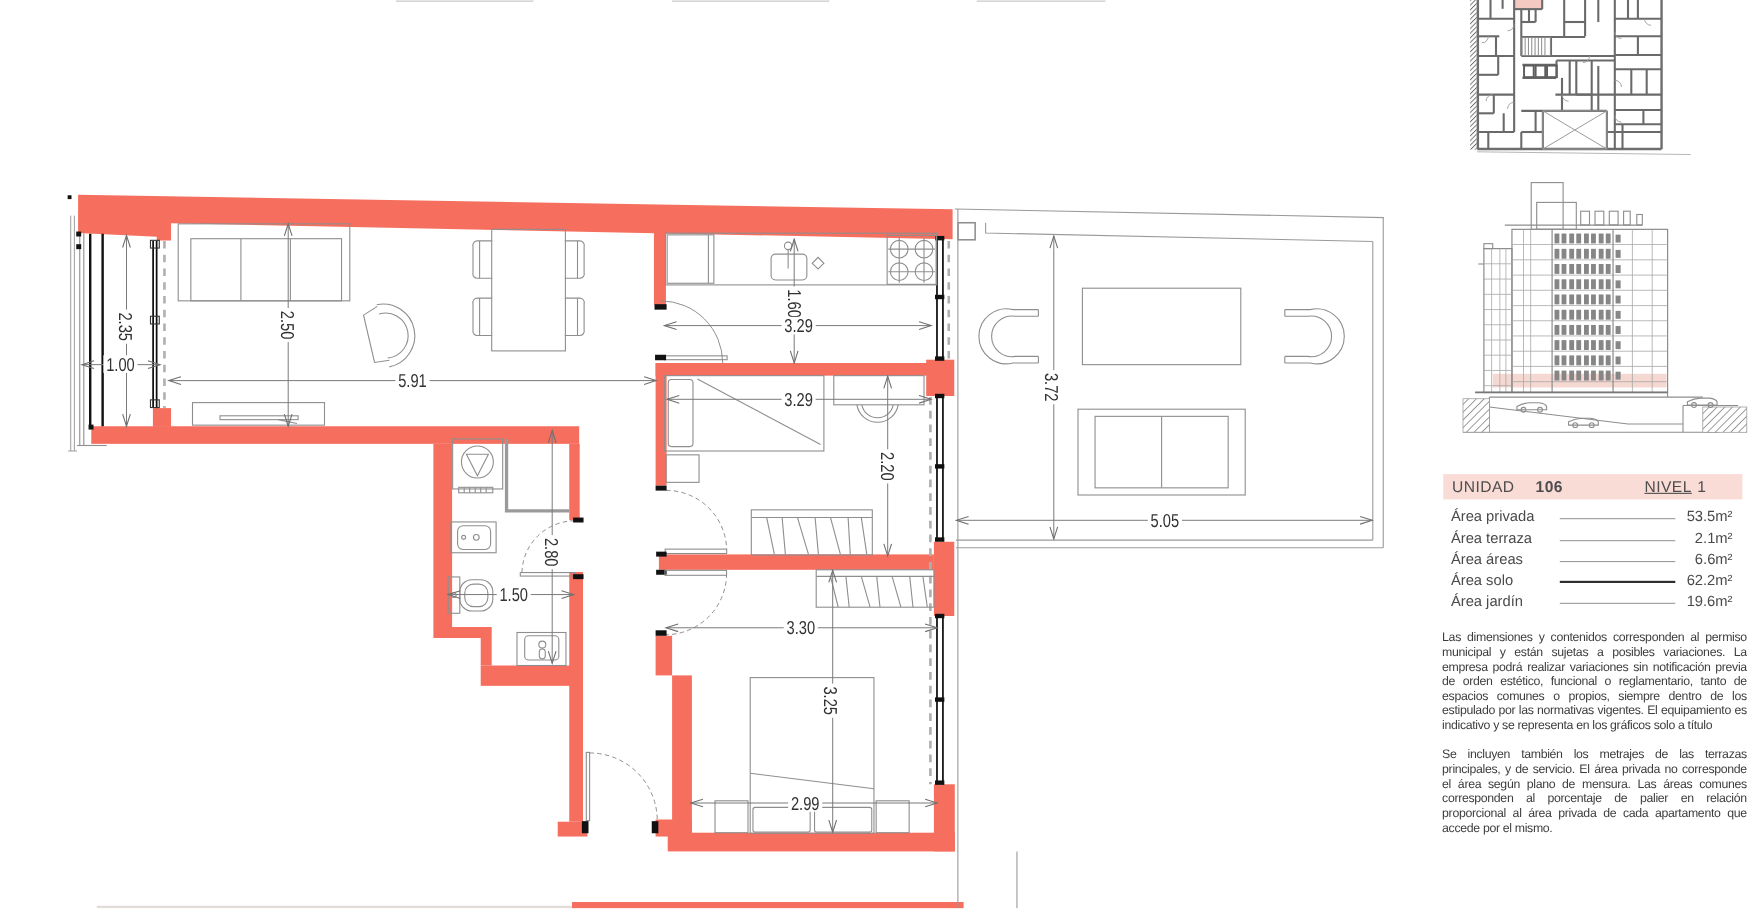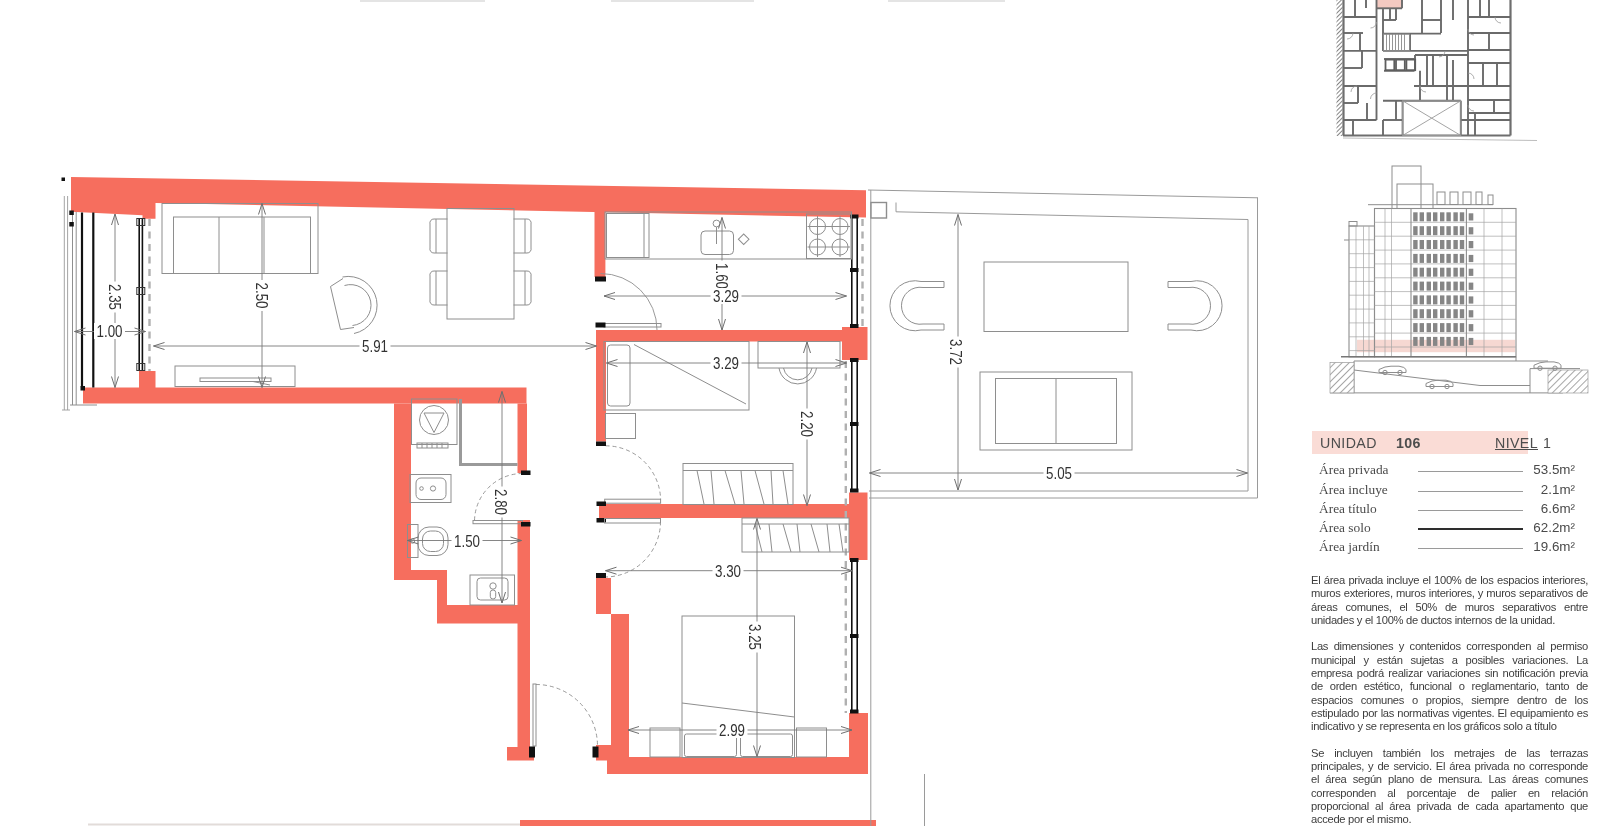--- a/index.html
+++ b/index.html
@@ -1,24 +1,24 @@
 <!DOCTYPE html>
 <html><head>
 <meta charset="utf-8">
 <style>
   html,body{margin:0;padding:0;background:#ffffff;}
   #page{position:relative;width:1600px;height:826px;background:#ffffff;overflow:hidden;
         font-family:"Liberation Sans", sans-serif;}
   svg{position:absolute;left:0;top:0;}
   .dim{font-family:"Liberation Sans", sans-serif;font-size:17px;fill:#323232;}
   #panel{position:absolute;left:1311px;top:431px;width:276px;color:#474747;}
-  #hdr{position:absolute;left:1px;top:0;width:216px;height:23px;background:#fadcd6;
+  #hdr{position:absolute;left:1px;top:0;width:272px;height:23px;background:#fadcd6;
        font-size:14.2px;color:#4d4d4d;letter-spacing:0.4px;}
   .row{position:absolute;left:8px;font-size:13.4px;color:#4a4a4a;width:256px;}
-  .rl{position:absolute;left:0;top:0;font-family:Liberation Serif, serif;}
+  .rl{position:absolute;left:0;top:0;}
   .rv{position:absolute;right:0;top:0;}
   .rline{position:absolute;left:99px;width:105px;height:0;border-top:1px solid #9a9a9a;top:9px;}
   .rline.thick{border-top:2.6px solid #2e2e2e;top:8px;}
   .paras{position:absolute;left:0px;top:143px;width:277px;font-size:11.2px;letter-spacing:-0.3px;line-height:13.3px;
          color:#3d3d3d;text-align:justify;}
   .paras p{margin:0 0 13.3px 0;padding:0;}
 </style>
 </head>
 <body>
 <div id="page">
@@ -847,42 +847,41 @@
         <span style="position:absolute;left:231px;top:4px;">1</span>
       </div>
 
   <div class="row" style="top:31px;">
         <span class="rl">Área privada</span>
         <span class="rline"></span>
         <span class="rv">53.5m²</span>
       </div>
 
   <div class="row" style="top:51px;">
-        <span class="rl">Área incluye</span>
+        <span class="rl">Área terraza</span>
         <span class="rline"></span>
         <span class="rv">2.1m²</span>
       </div>
 
   <div class="row" style="top:70px;">
-        <span class="rl">Área título</span>
+        <span class="rl">Área áreas</span>
         <span class="rline"></span>
         <span class="rv">6.6m²</span>
       </div>
 
   <div class="row" style="top:89px;">
         <span class="rl">Área solo</span>
         <span class="rline thick"></span>
         <span class="rv">62.2m²</span>
       </div>
 
   <div class="row" style="top:108px;">
         <span class="rl">Área jardín</span>
         <span class="rline"></span>
         <span class="rv">19.6m²</span>
       </div>
 
   <div class="paras">
-    <p>El área privada incluye el 100% de los espacios interiores, muros exteriores, muros interiores, y muros separativos de áreas comunes, el 50% de muros separativos entre unidades y el 100% de ductos internos de la unidad.</p>
     <p>Las dimensiones y contenidos corresponden al permiso municipal y están sujetas a posibles variaciones. La empresa podrá realizar variaciones sin notificación previa de orden estético, funcional o reglamentario, tanto de espacios comunes o propios, siempre dentro de los estipulado por las normativas vigentes. El equipamiento es indicativo y se representa en los gráficos solo a título</p>
     <p>Se incluyen también los metrajes de las terrazas principales, y de servicio. El área privada no corresponde el área según plano de mensura. Las áreas comunes corresponden al porcentaje de palier en relación proporcional al área privada de cada apartamento que accede por el mismo.</p>
   </div>
 </div>
 </div>
 
 </body></html>

